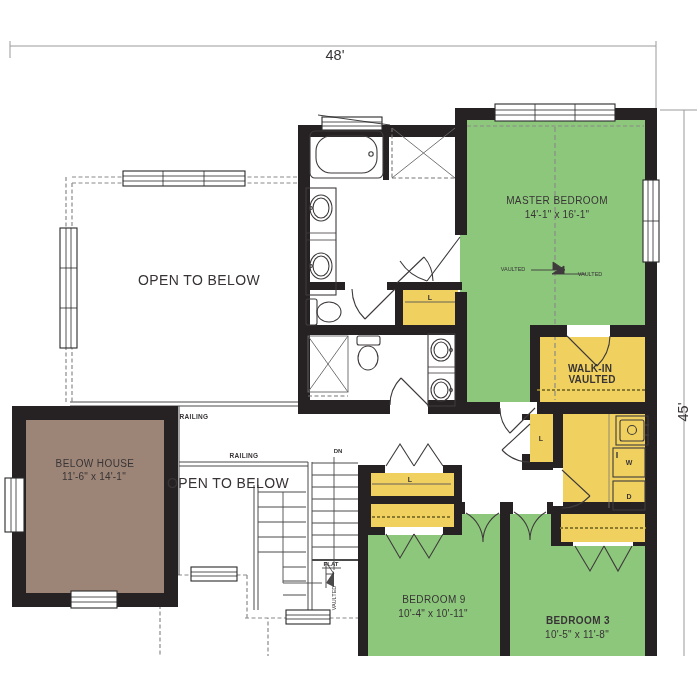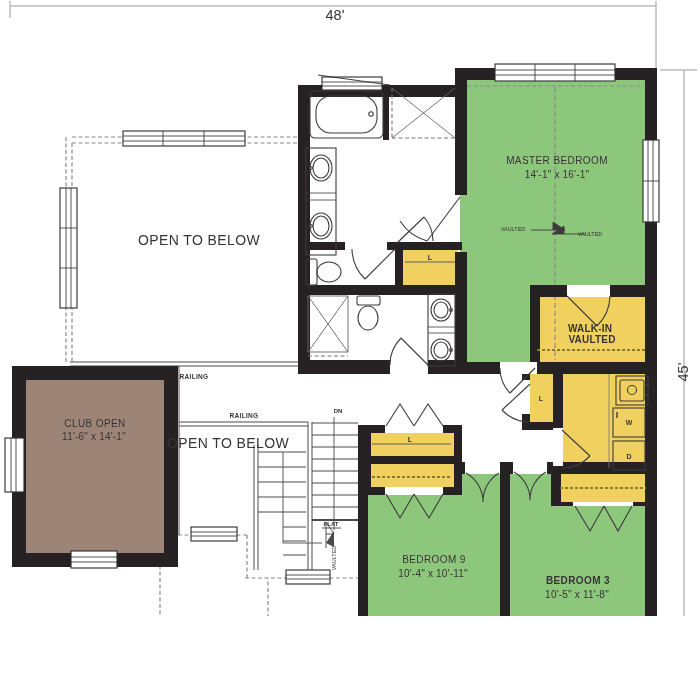--- a/index.html
+++ b/index.html
@@ -1,17 +1,17 @@
 <!DOCTYPE html>
 <html><head>
 <meta charset="utf-8">
 <style>
   html,body{margin:0;padding:0;background:#ffffff;}
   #plan{position:relative;width:700px;height:616px;background:#ffffff;overflow:hidden;
-        font-family:"Liberation Sans",sans-serif;}
+        font-family:"Liberation Sans",sans-serif;margin-top:40px;}
   #plan svg{position:absolute;left:0;top:0;}
   .lbl{position:absolute;transform:translate(-50%,-50%);color:#383436;white-space:nowrap;
        text-align:center;letter-spacing:.4px;line-height:1;}
   .t15{font-size:14.5px;letter-spacing:0;}
   .t12{font-size:10px;}
   .t10{font-size:10px;letter-spacing:.2px;}
   .t95{font-size:14px;}
   .t7{font-size:7px;font-weight:bold;letter-spacing:0;}
   .t65{font-size:6.5px;font-weight:bold;letter-spacing:.3px;}
   .t6{font-size:6px;font-weight:bold;letter-spacing:0;}
@@ -266,21 +266,21 @@
 
   <div class="lbl t15" style="left:335px;top:15px;">48'</div>
   <div class="lbl t15 rot" style="left:683px;top:372px;">45'</div>
 
   <div class="lbl t12" style="left:557px;top:161px;">MASTER BEDROOM</div>
   <div class="lbl t10" style="left:557px;top:175px;">14'-1" x 16'-1"</div>
 
   <div class="lbl t10" style="left:590px;top:329px;font-weight:bold;">WALK-IN</div>
   <div class="lbl t10" style="left:592px;top:340px;font-weight:bold;">VAULTED</div>
 
-  <div class="lbl t12" style="left:95px;top:424px;">CLUB OPEN</div>
+  <div class="lbl t12" style="left:95px;top:424px;">BELOW HOUSE</div>
   <div class="lbl t10" style="left:94px;top:437px;">11'-6" x 14'-1"</div>
 
   <div class="lbl t95" style="left:199px;top:240px;">OPEN TO BELOW</div>
   <div class="lbl t95" style="left:228px;top:443px;">OPEN TO BELOW</div>
 
   <div class="lbl t12" style="left:434px;top:560px;">BEDROOM 9</div>
   <div class="lbl t10" style="left:433px;top:574px;">10'-4" x 10'-11"</div>
 
   <div class="lbl t12" style="left:578px;top:581px;font-weight:bold;">BEDROOM 3</div>
   <div class="lbl t10" style="left:577px;top:595px;">10'-5" x 11'-8"</div>

